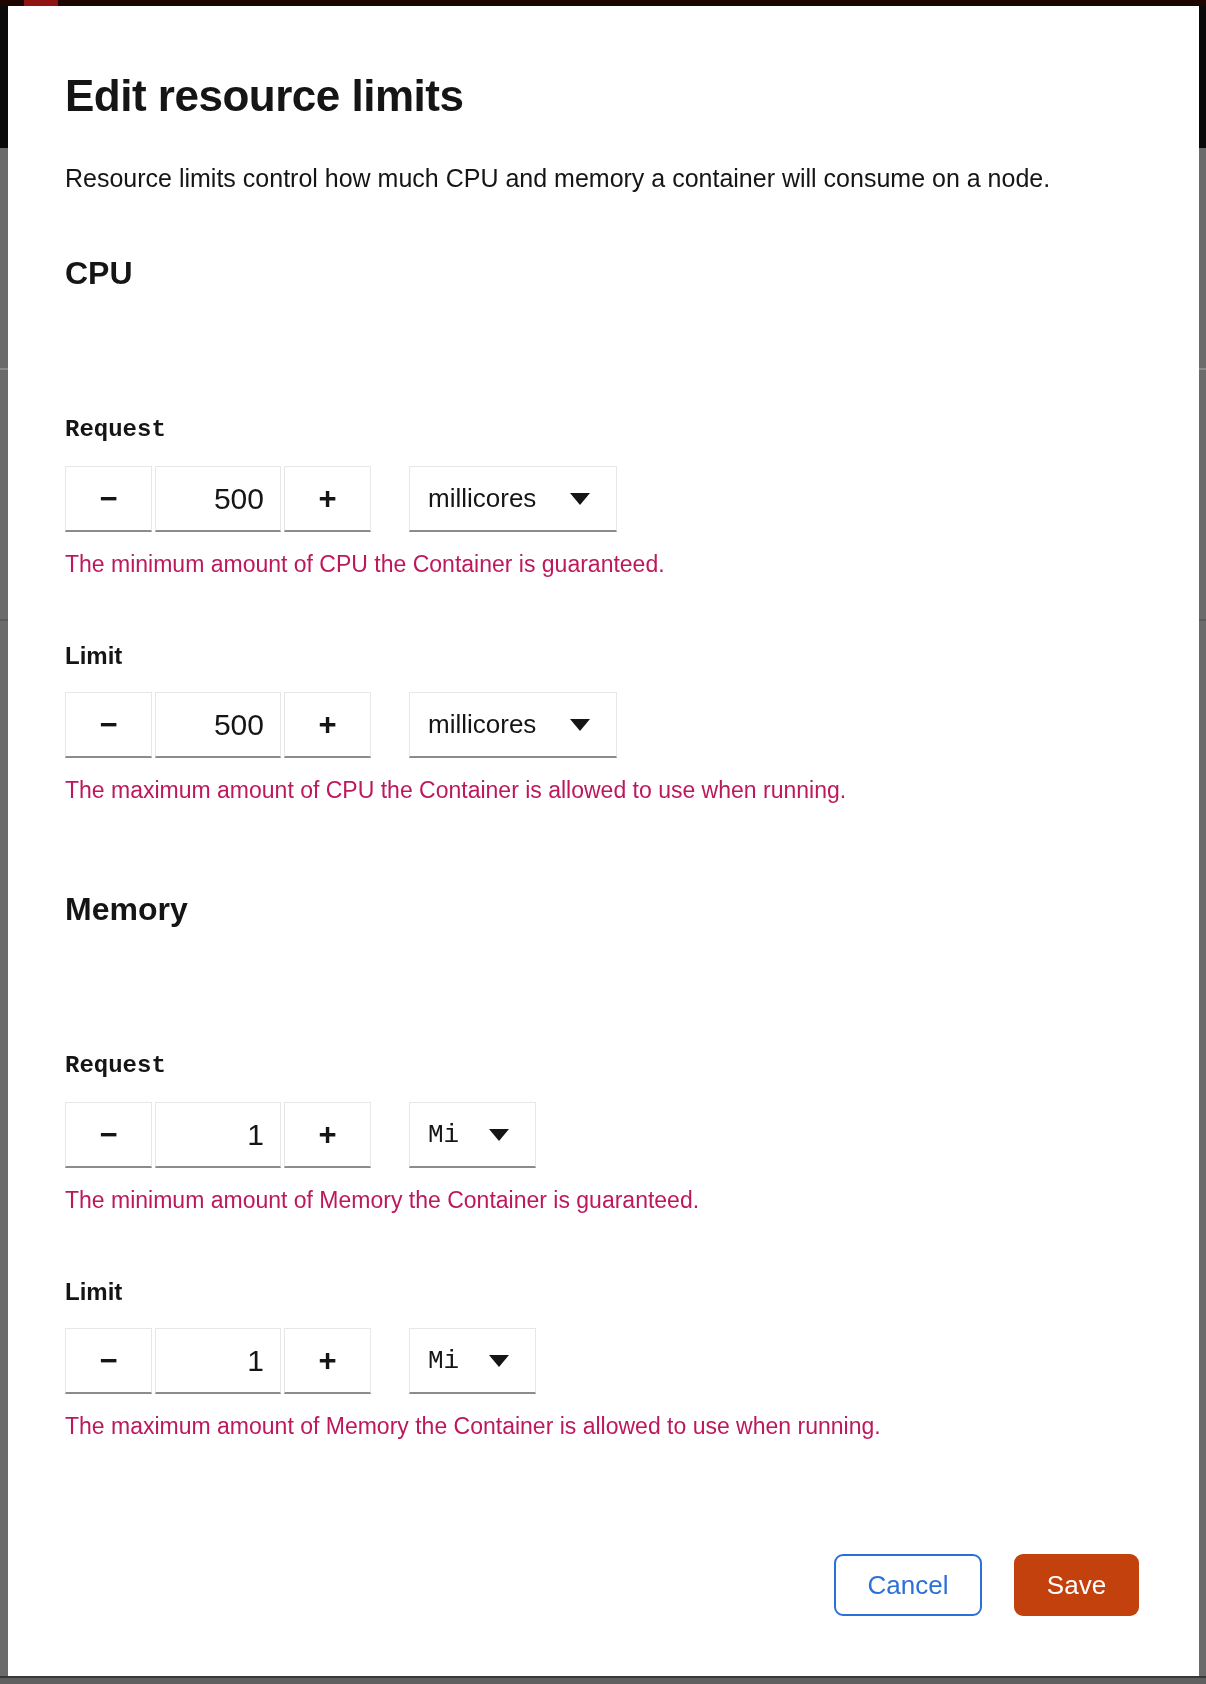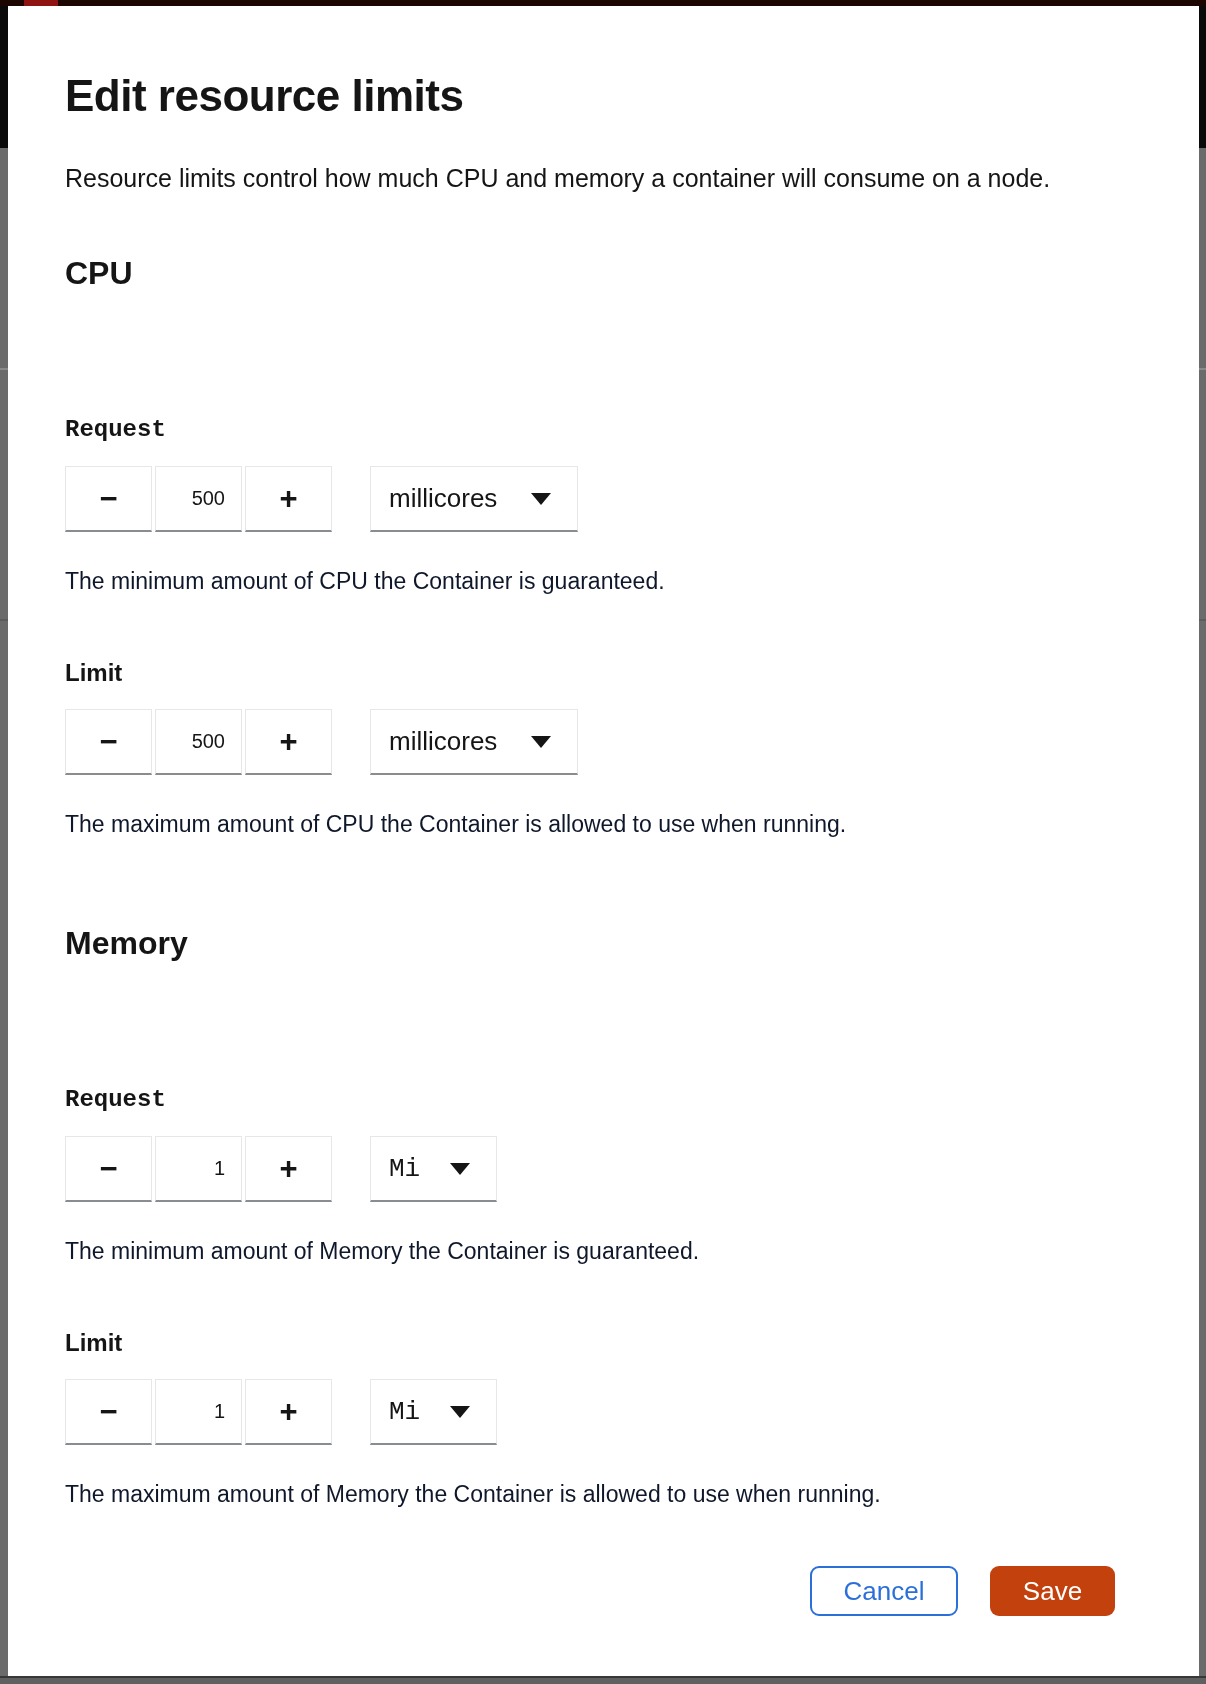--- a/index.html
+++ b/index.html
@@ -21,21 +21,21 @@
   .strip .page { position:absolute; top:142px; left:0; right:0; bottom:0; background:#6b6b6b; }
   .strip .line1 { position:absolute; top:220px; left:0; right:0; height:2px; background:#8a8a8a; }
   .strip .line2 { position:absolute; top:471px; left:0; right:0; height:2px; background:#5c5c5c; }
   .backdrop-bottom { position:absolute; left:0; top:1676px; width:1206px; height:8px; background:#606060; border-top:2px solid #383838; }
 
   
   .modal {
     position:absolute; left:8px; top:6px; width:1191px; height:1670px;
     background:#ffffff; overflow:hidden;
     display:flex; flex-direction:column;
-    padding:0 84px 0 57px;
+    padding:0 60px 0 57px;
   }
   .modal-title { margin-top:64px; font-size:44px; font-weight:700; letter-spacing:-0.5px; line-height:52px; }
   .modal-desc  { margin-top:40px; font-size:25px; line-height:32px; }
 
   .container-row { margin-top:50px; display:flex; align-items:center; font-size:25px; }
   .res-badge {
     width:38px; height:38px; border-radius:50%;
     display:flex; align-items:center; justify-content:center;
     color:#ffffff; font-size:21px; font-weight:700;
     margin-left:22px; margin-right:18px;
@@ -56,44 +56,44 @@
     background:#ffffff;
     border:1px solid #e7e7e7;
     border-bottom:2px solid #8a8d90;
   }
   .step-btn {
     width:87px; display:flex; align-items:center; justify-content:center;
     font-size:31px; font-weight:700; color:#151515; padding:0; cursor:pointer;
     font-family:"Liberation Sans", sans-serif;
   }
   .step-value {
-    width:87px; font-size:20px; color:#151515; text-align:right; padding:0 16px 0 6px;
+    width:126px; font-size:30px; color:#151515; text-align:right; padding:0 16px 0 6px;
     font-family:"Liberation Sans", sans-serif; outline:none;
   }
   .unit-select {
     margin-left:38px; display:flex; align-items:center; justify-content:space-between;
     font-size:26px; padding:0 26px 0 18px; cursor:pointer;
   }
   .unit-select.wide   { width:208px; }
   .unit-select.narrow { width:127px;font-family:Liberation Mono, monospace; }
   .caret {
     width:0; height:0; margin-left:18px;
     border-left:10px solid transparent; border-right:10px solid transparent;
     border-top:12px solid #151515;
   }
 
-  .helper { margin-top:35px; font-size:23px; line-height:28px; color:#0f172a; }
+  .helper { margin-top:18px; font-size:23px; line-height:28px; color:#be185d; }
 
   
   .modal-footer {
     margin-top:auto; margin-bottom:60px;
     display:flex; justify-content:flex-end; align-items:center; gap:32px;
   }
   .btn {
-    height:50px; border-radius:9px; font-size:26px; cursor:pointer;
+    height:62px; border-radius:9px; font-size:26px; cursor:pointer;
     display:flex; align-items:center; justify-content:center;
     font-family:"Liberation Sans", sans-serif;
   }
   .btn-cancel { width:148px; background:#ffffff; border:2px solid #2b70d8; color:#2b70d8; }
   .btn-save   { width:125px; background:#c2410c; border:none; color:#ffffff; }
 </style>
 </head>
 <body>
 
 <div class="backdrop-topline">

